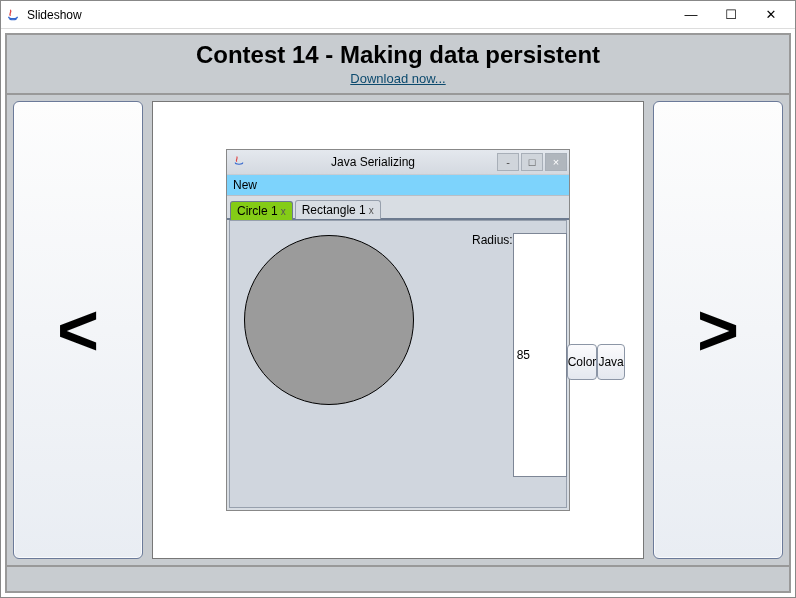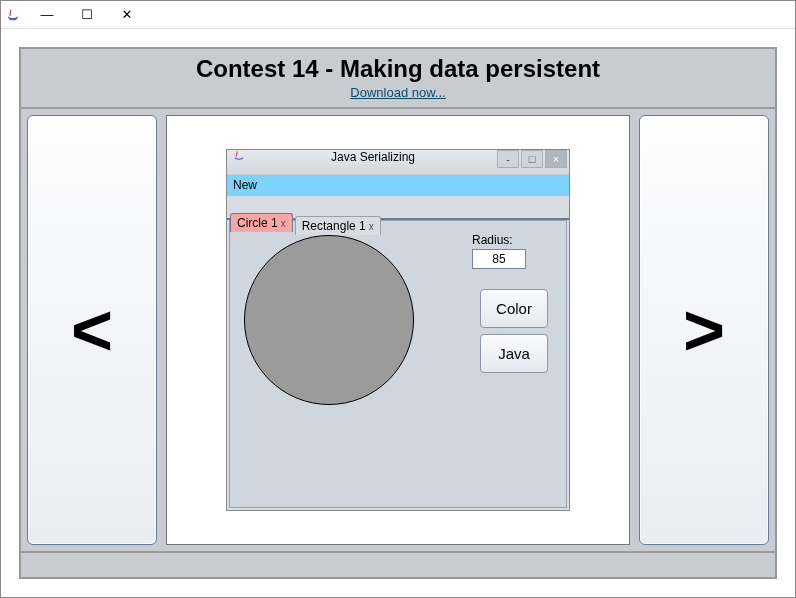--- a/index.html
+++ b/index.html
@@ -48,21 +48,21 @@
     align-items: center;
     justify-content: center;
     font-size: 13px;
     color: #000;
   }
   .frame-body {
     flex: 1;
     display: flex;
     flex-direction: column;
     border: 2px solid #999;
-    margin: 18px;
+    margin: 4px;
     background: #c8ccd0;
   }
   .header-panel {
     background: #c8ccd0;
     text-align: center;
     padding: 6px 0 6px 0;
     border-bottom: 2px solid #999;
   }
   .header-title {
     font-size: 24px;
@@ -119,21 +119,21 @@
     border: 1px solid #888;
     background: #d8dde3;
     display: flex;
     flex-direction: column;
     font-size: 12px;
   }
   .inner-titlebar {
     height: 24px;
     background: linear-gradient(to bottom, #e4e8ee, #d4d9e0);
     display: flex;
-    align-items: flex-start;
+    align-items: center;
     padding: 0 2px;
   }
   .inner-titlebar .java-icon { width:14px; height:14px; margin: 0 4px; }
   .inner-title-text {
     flex: 1;
     text-align: center;
     font-size: 12px;
     color: #000;
   }
   .inner-win-controls { display:flex; }
@@ -167,26 +167,26 @@
   }
   .tab {
     background: #d8dde3;
     border: 1px solid #97a0ad;
     border-bottom: none;
     border-radius: 3px 3px 0 0;
     padding: 2px 6px;
     font-size: 12px;
     display:flex; align-items:center; gap:3px;
     position: relative;
-    top: 17px;
+    top: 1px;
   }
   .tab.active {
-    background: #fca5a5;
+    background: #84cc16;
     border-color: #6c7a8f;
-    top: 14px;
+    top: 2px;
     z-index: 2;
   }
   .tab .close-x {
     font-size: 10px;
     color: #555;
   }
   .inner-content {
     flex: 1;
     background: #d0d6de;
     border: 1px solid #97a0ad;
@@ -207,57 +207,57 @@
     height: 170px;
     border-radius: 50%;
     background: #9b9b9b;
     border: 1px solid #000;
     margin-left: 4px;
   }
   .side-controls {
     width: 84px;
     padding-top: 2px;
     display:flex;
-    flex-direction:column;
+    flex-direction:row;
     align-items: stretch;
   }
   .side-label { font-size:12px; margin-bottom: 2px; }
   .side-input {
     border: 1px solid #7d8696;
     background: #fff;
     font-size: 12px;
     padding: 2px 3px;
     width: 54px;
     margin-bottom: 20px;
-    text-align: center;
   }
   .swing-btn {
     background: linear-gradient(to bottom, #fbfbfd, #e4e8ef);
     border: 1px solid #8c96a6;
     border-radius: 4px;
-    font-size: 15px;
+    font-size: 12px;
     padding: 10px 0;
     margin-bottom: 6px;
     text-align:center;
     width: 68px;
     align-self: center;
   }
 </style>
 </head>
 <body>
 
 <div class="window">
   <div class="titlebar">
     <span class="java-icon">
       <svg width="14" height="14" viewBox="0 0 16 16">
           <path d="M5 2 C7 5 3 6 5 9" stroke="#d44" stroke-width="1.5" fill="none"></path>
           <path d="M3 10 C3 13 13 13 13 10" stroke="#36c" stroke-width="1.5" fill="none"></path>
           <path d="M4 12 C4 14 12 14 12 12" stroke="#36c" stroke-width="1.2" fill="none"></path>
         </svg>
     </span>
+    <span class="title-text">Slideshow</span>
     <div class="win-controls">
       <div class="win-btn">—</div>
       <div class="win-btn">☐</div>
       <div class="win-btn">✕</div>
     </div>
   </div>
 
   <div class="frame-body">
     <div class="header-panel">
       <div class="header-title">Contest 14 - Making data persistent</div>

